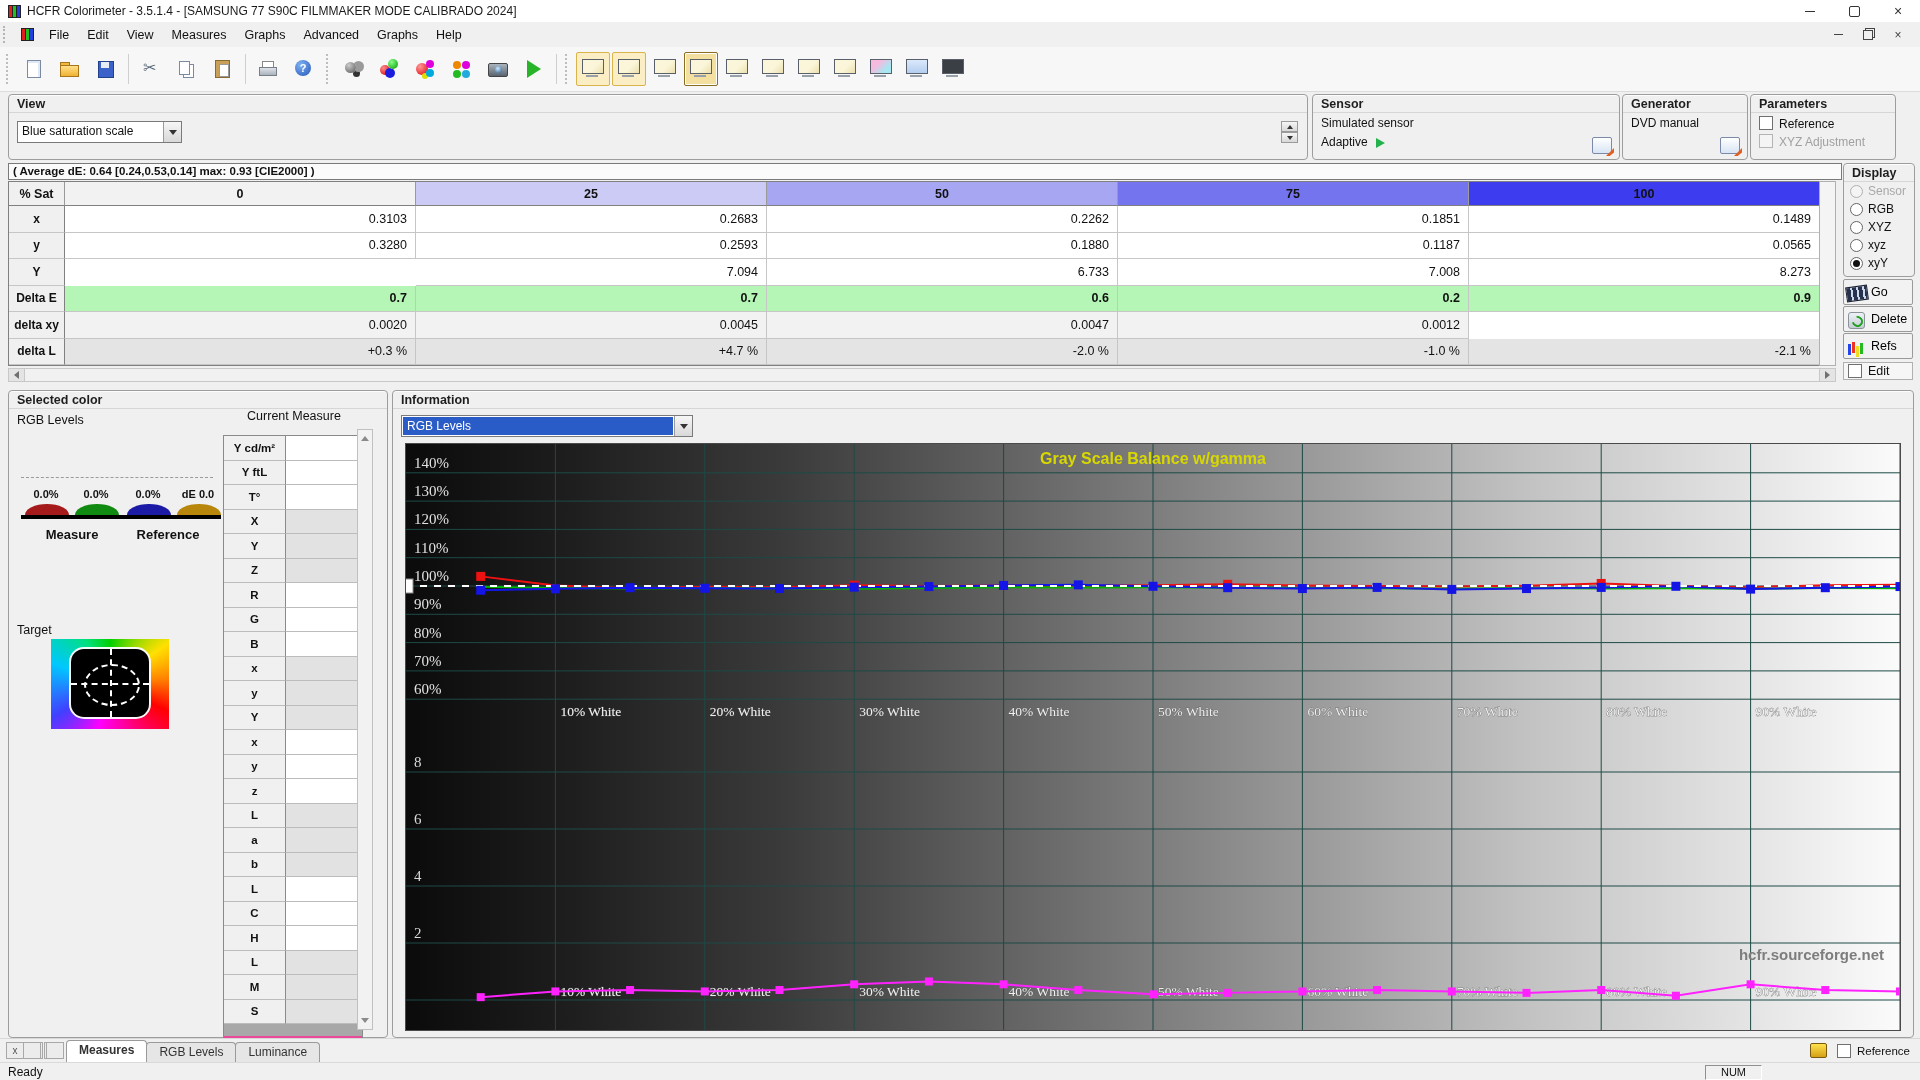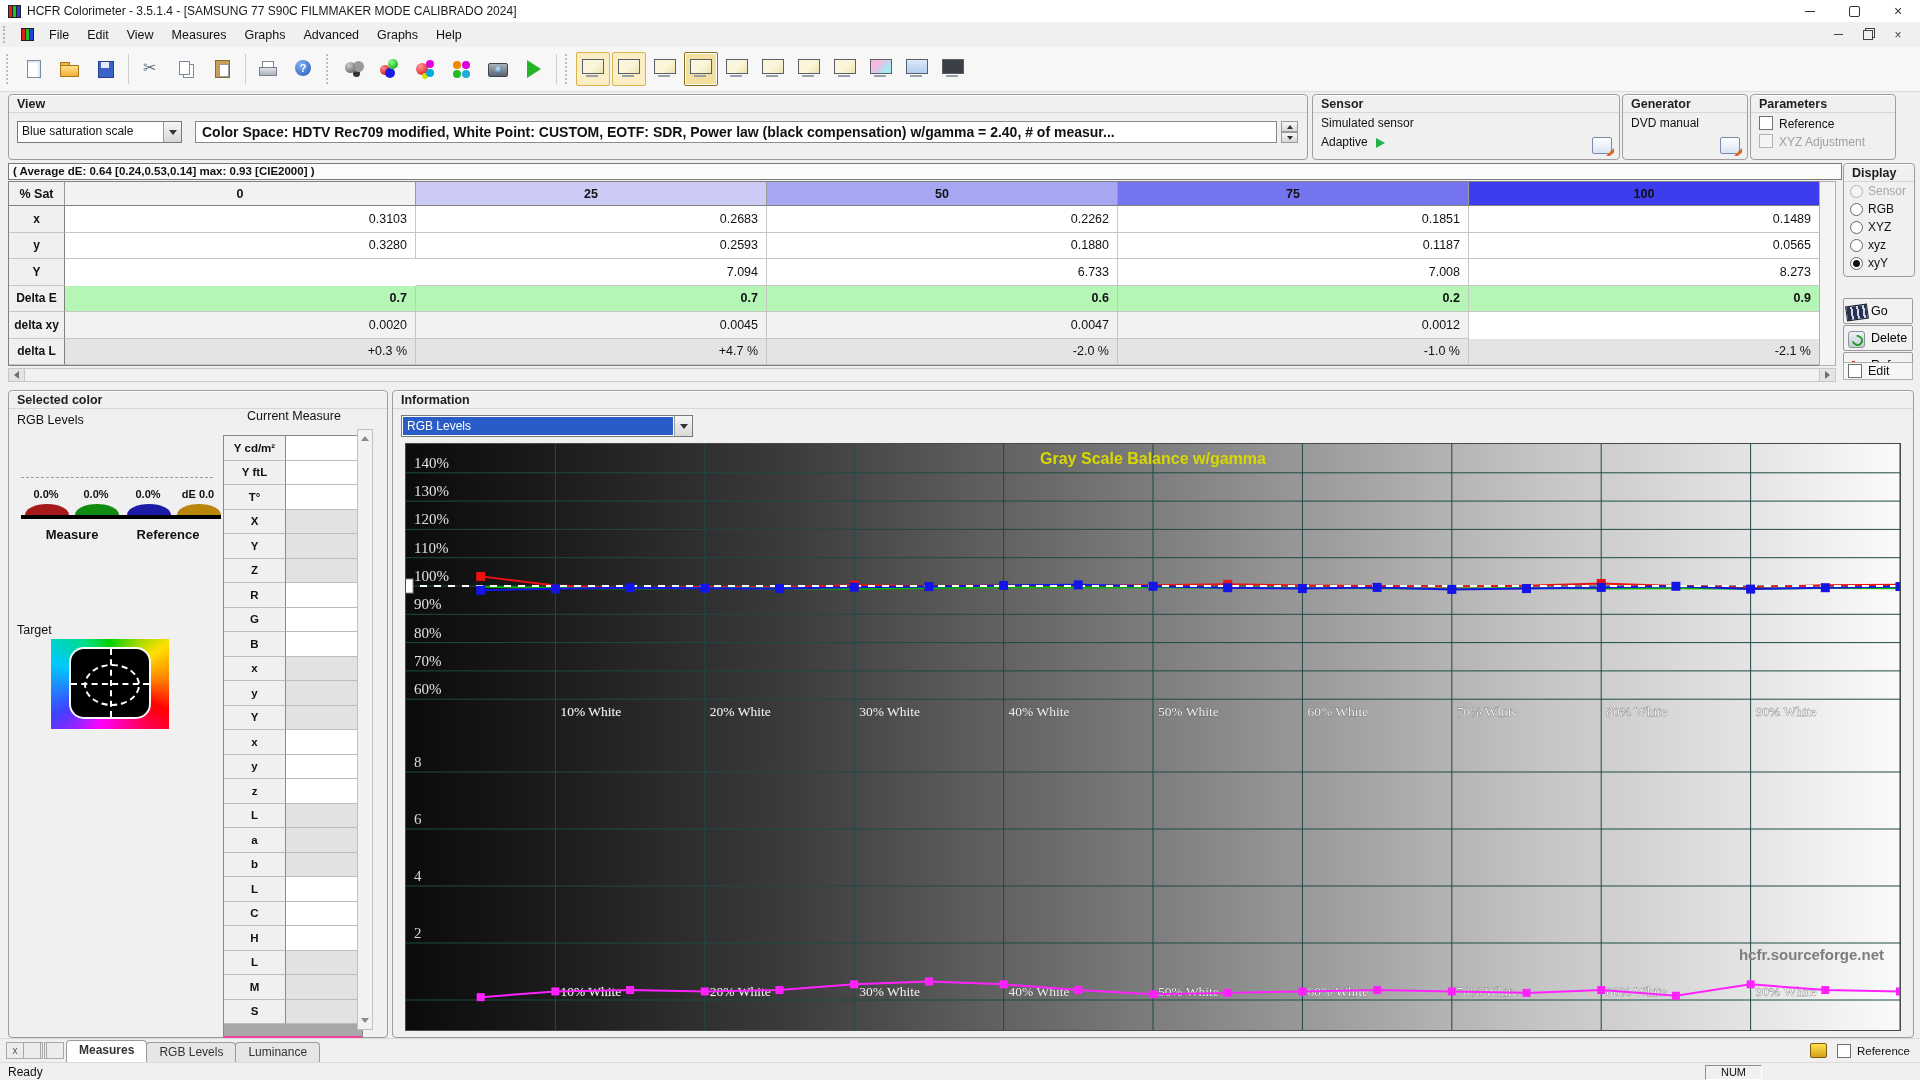--- a/index.html
+++ b/index.html
@@ -103,21 +103,21 @@
   .arr-u{border:4px solid transparent;border-bottom:5px solid #8a8a8a;margin-top:-4px;}
   .arr-d{border:4px solid transparent;border-top:5px solid #8a8a8a;margin-bottom:-4px;}
 
   
   #display-box{left:1843px;top:163px;width:70px;height:112px;}
   .radio-row{display:flex;align-items:center;gap:5px;font-size:12px;height:18px;padding-left:6px;}
   .rb{width:11px;height:11px;border-radius:50%;border:1px solid #666;background:#fff;position:relative;flex:none;}
   .rb.on::after{content:"";position:absolute;inset:2px;background:#111;border-radius:50%;}
   .rb.dis{border-color:#b0b0b0;background:#f4f4f4;}
   .radio-row.dis .rlab{color:#a8a8a8;}
-  .sidebtn{position:absolute;left:1843px;width:70px;height:26px;background:#f2f2f2;border:1px solid #9a9a9a;border-radius:2px;display:flex;align-items:center;gap:3px;font-size:12.5px;padding:0 2px;box-sizing:border-box;margin-top:19px;}
+  .sidebtn{position:absolute;left:1843px;width:70px;height:26px;background:#f2f2f2;border:1px solid #9a9a9a;border-radius:2px;display:flex;align-items:center;gap:3px;font-size:12.5px;padding:0 2px;box-sizing:border-box;}
   .sicon{position:relative;width:22px;height:19px;flex:none;}
   .i-go::before{content:"";position:absolute;left:0;top:3px;width:20px;height:13px;background:repeating-linear-gradient(90deg,#26324e 0 4px,#cfd9ec 4px 6px);border:1px solid #1a2030;transform:rotate(-8deg);}
   .i-delete::before{content:"";position:absolute;left:2px;top:2px;width:15px;height:15px;background:linear-gradient(#eef2f6,#c4ccd4);border:1px solid #8a929a;border-radius:3px;}
   .i-delete::after{content:"";position:absolute;left:6px;top:6px;width:7px;height:7px;border:2px solid #1fa01f;border-radius:50%;border-left-color:transparent;transform:rotate(35deg);}
   .i-refs::before{content:"";position:absolute;left:2px;bottom:1px;width:3px;height:11px;background:#2244ee;box-shadow:4px -2px 0 0 #ee3322,8px 2px 0 0 #eedd22,12px -1px 0 0 #22bb22;}
   .editrow{position:absolute;left:1843px;top:362px;width:70px;height:18px;background:#f6f6f6;border:1px solid #b0b0b0;display:flex;align-items:center;padding-left:4px;font-size:12.5px;box-sizing:border-box;}
 
   
   #sel-panel{left:8px;top:390px;width:378px;height:646px;}
   .scdash{position:absolute;left:12px;top:86px;width:192px;border-top:1px dashed #9a9a9a;}
@@ -281,21 +281,20 @@
         <span class="tbi i-mon v-dark"></span>
       </button>
     </div>
 
   <div class="gb" id="view-panel" style="left:8px;top:94px;width:1298px;height:64px;">
     <div class="cap">View</div>
     <div class="combo" style="left:8px;top:26px;width:165px;">
       <span class="val">Blue saturation scale</span>
       <span class="cbtn"></span>
     </div>
-    <div class="infofield" style="left:186px;top:26px;width:1082px;height:22px;">Color Space: HDTV Rec709 modified, White Point: CUSTOM, EOTF:  SDR, Power law (black compensation) w/gamma = 2.40, # of measur...</div>
     <div class="spinner" style="left:1272px;top:26px;">
       <span class="up"></span>
       <span class="dn"></span>
     </div>
   </div>
 
   <div class="gb" id="sensor-panel" style="left:1312px;top:94px;width:306px;height:64px;">
     <div class="cap">Sensor</div>
     <div class="panline" style="top:21px;">Simulated sensor</div>
     <div class="panline" style="top:40px;">

